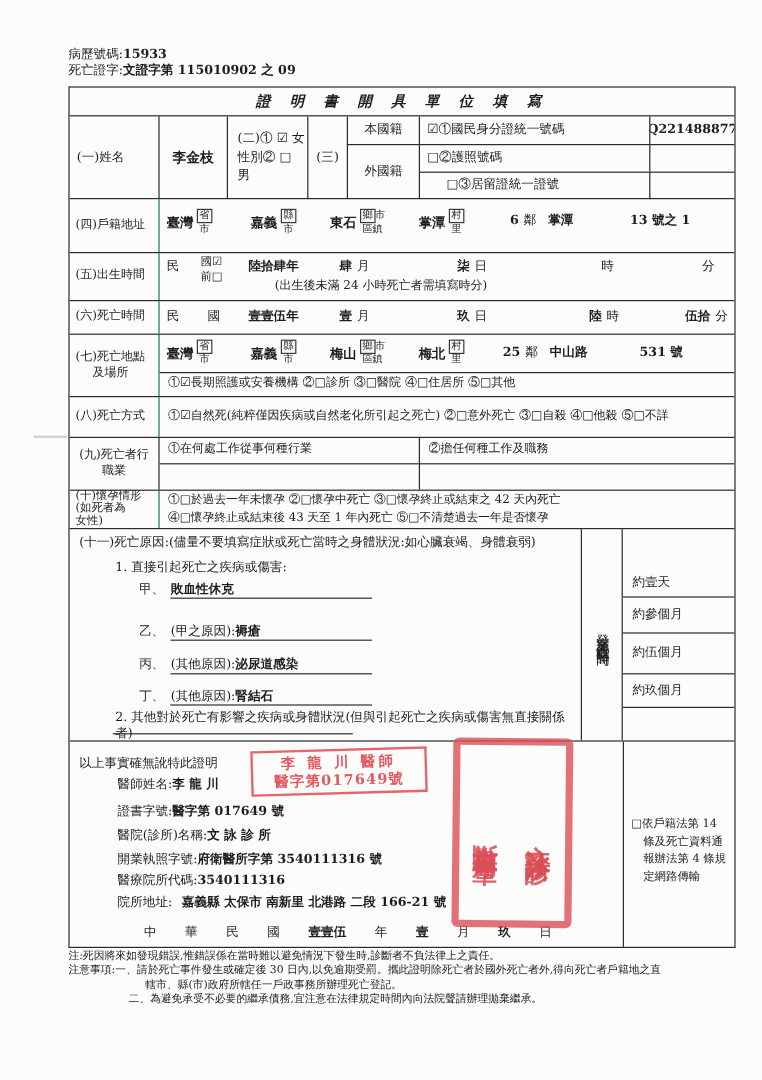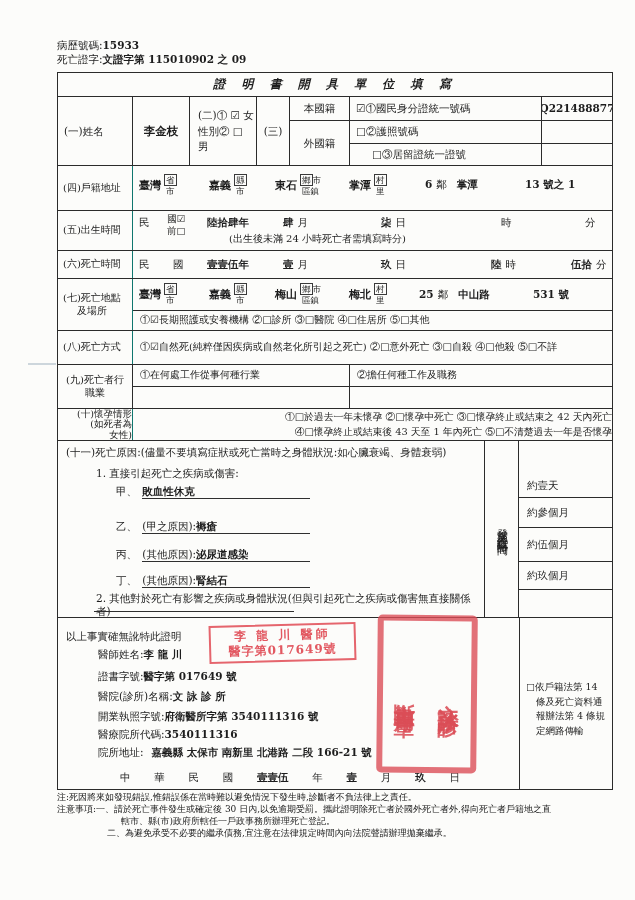--- a/index.html
+++ b/index.html
@@ -234,21 +234,21 @@
       <div class="bl" style="width:217px;display:flex;flex-direction:column;">
         <div style="height:21px;display:flex;align-items:center;padding-left:7px;font-size:10px;">①在何處工作從事何種行業</div>
         <div class="bt" style="flex:1;"></div>
       </div>
       <div class="bl" style="flex:1;display:flex;flex-direction:column;">
         <div style="height:21px;display:flex;align-items:center;padding-left:7px;font-size:10px;">②擔任何種工作及職務</div>
         <div class="bt" style="flex:1;"></div>
       </div>
     </div>
 
-    <div class="row flexrow" style="height:32px;text-align:right;">
+    <div class="row flexrow" style="height:32px;">
       <div class="lbl" style="font-size:9.5px;line-height:1.1;">
         <div>(十)懷孕情形</div>
         <div>(如死者為</div>
         <div>女性)</div>
       </div>
       <div class="cnt" style="display:flex;flex-direction:column;justify-content:center;padding-left:7px;font-size:9.8px;line-height:1.5;">
         <div>①□於過去一年未懷孕  ②□懷孕中死亡  ③□懷孕終止或結束之 42 天內死亡</div>
         <div>④□懷孕終止或結束後 43 天至 1 年內死亡  ⑤□不清楚過去一年是否懷孕</div>
       </div>
     </div>

